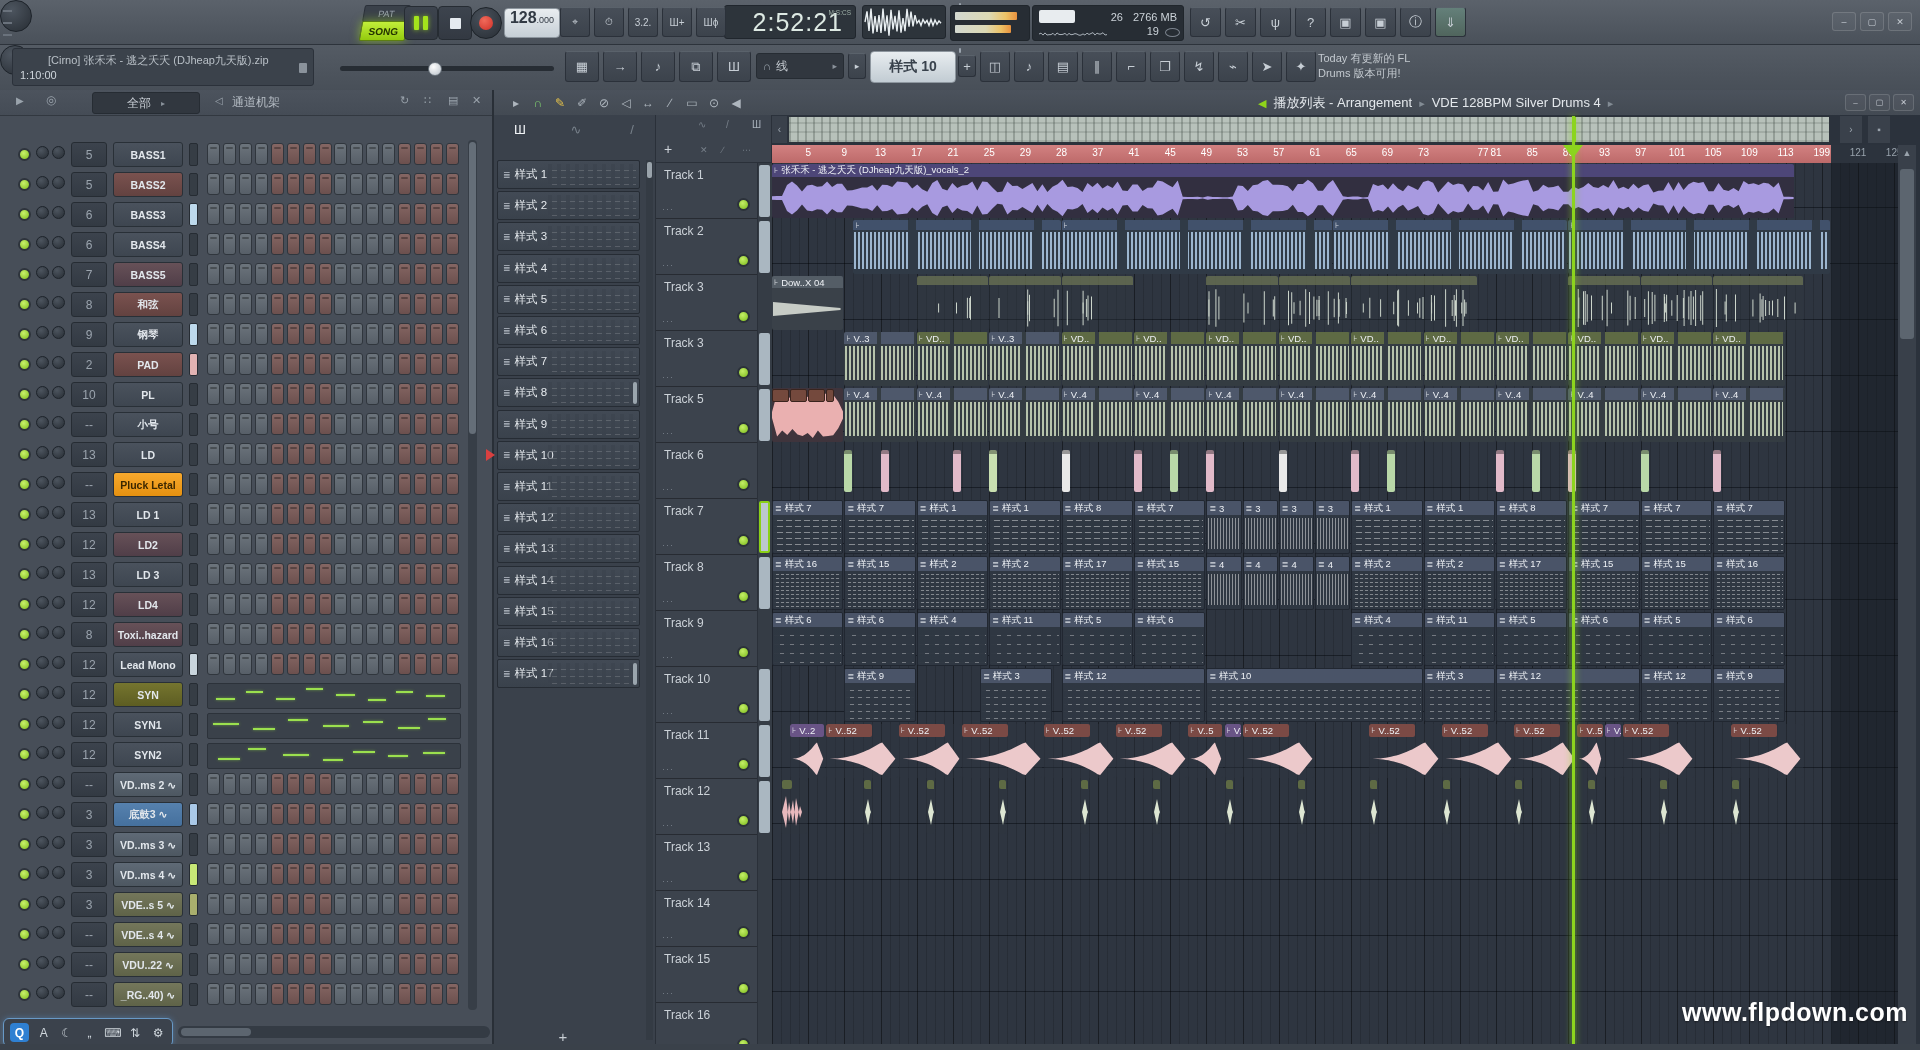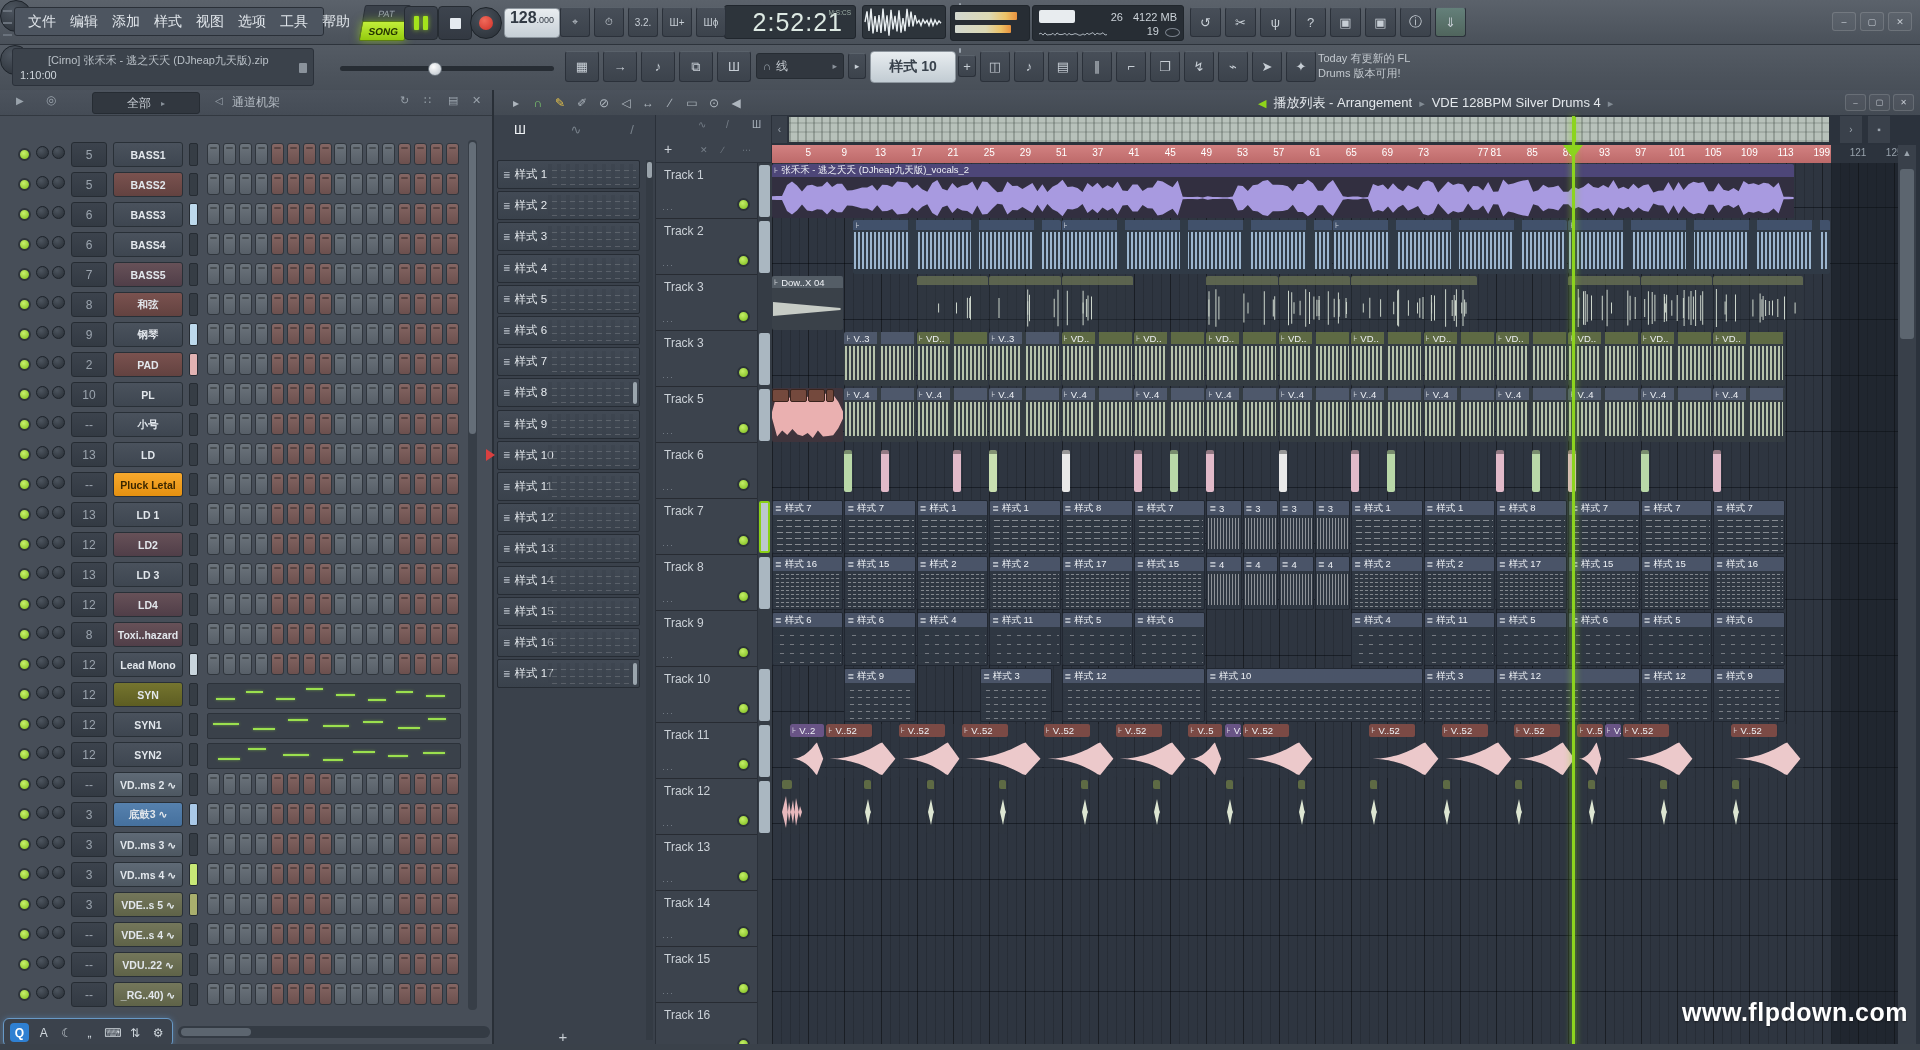--- a/index.html
+++ b/index.html
@@ -135,30 +135,20 @@
   #watermark{position:absolute;left:1682px;top:998px;font-size:25px;font-weight:bold;color:#ffffff;letter-spacing:.5px;text-shadow:0 1px 2px rgba(0,0,0,.4);}
   svg{position:absolute;}
 </style>
 </head>
 <body>
 
 <div id="app">
 
   <div id="titlebar">
     <div id="grip"></div>
-    <div id="menupanel">
-        <div class="menu-item">文件</div>
-        <div class="menu-item">编辑</div>
-        <div class="menu-item">添加</div>
-        <div class="menu-item">样式</div>
-        <div class="menu-item">视图</div>
-        <div class="menu-item">选项</div>
-        <div class="menu-item">工具</div>
-        <div class="menu-item">帮助</div>
-      </div>
     <div class="knob" style="left:279px;top:7px;width:32px;height:32px;">
         <i></i>
       </div>
     <div id="modesw">
       <div id="pat-tab">PAT</div>
       <div id="song-tab">SONG</div>
     </div>
     <div class="transbtn" style="left:404px;">
         <div class="pbar"></div>
         <div class="pbar"></div>
@@ -183,21 +173,21 @@
           <path d="M2 16 L4 5.4 L6 24.9 L8 2.6 L10 27.4 L12 10.1 L14 25.8 L16 9.0 L18 26.9 L20 2.5 L22 25.2 L24 9.3 L26 29.7 L28 3.8 L30 23.4 L32 9.8 L34 25.5 L36 4.4 L38 26.7 L40 12.0 L42 25.2 L44 2.8 L46 20.6 L48 5.5 L50 20.3 L52 9.1 L54 17.2 L56 14.4 L58 19.4 L60 13.4 L62 17.1 L64 14.5 L66 19.5 L68 13.5 L70 19.4 L72 14.0 L74 18.3 L76 14.9 L78 17.2" fill="none" stroke="#e9eff2" stroke-width="1.4"></path>
         </svg>
       </div>
     <div id="meterpanel">
       <div class="meterbar" style="top:6px;"></div>
       <div class="meterbar" style="top:19px;width:56px;"></div>
     </div>
     <div id="monpanel">
       <div id="monslider"></div>
       <div class="montxt" style="left:60px;top:5px;width:30px;text-align:right;">26</div>
-      <div class="montxt" style="left:88px;top:5px;width:56px;text-align:right;">4122 MB</div>
+      <div class="montxt" style="left:88px;top:5px;width:56px;text-align:right;">2766 MB</div>
       <div class="montxt" style="left:96px;top:19px;width:30px;text-align:right;">19</div>
       <div style="position:absolute;left:132px;top:22px;width:13px;height:7px;border:1px solid #7a828c;border-radius:50%;"></div>
     <svg width="70" height="10" style="left: 6px; top: 22px;">
           <path d="M0 6 L2 5.1 L4 7.1 L6 4.9 L8 7.0 L10 6.7 L12 6.6 L14 5.3 L16 7.3 L18 4.9 L20 6.4 L22 6.6 L24 6.3 L26 5.4 L28 7.3 L30 5.4 L32 6.7 L34 6.4 L36 5.6 L38 6.1 L40 7.2 L42 7.1 L44 5.9 L46 7.1 L48 5.1 L50 6.5 L52 5.5 L54 4.6 L56 7.1 L58 5.1 L60 6.1 L62 6.0 L64 4.7 L66 7.0 L68 6.6" fill="none" stroke="#aab2ba" stroke-width="1"></path>
         </svg>
       </div>
     <div id="r1icons">
         <div class="tbtn" style="left: 1190px; top: 7px; width: 31px; height: 30px;">↺</div>
         <div class="tbtn" style="left: 1225px; top: 7px; width: 31px; height: 30px;">✂</div>
         <div class="tbtn" style="left: 1260px; top: 7px; width: 31px; height: 30px;">ψ</div>
@@ -1108,21 +1098,21 @@
     <div class="ovbtn2" style="left:1212px;">▪</div>
     <div id="plruler">
         <div id="rulred"></div>
         <div class="rulnum" style="left: 36.2px;">5</div>
         <div class="rulnum" style="left: 72.4px;">9</div>
         <div class="rulnum" style="left: 108.6px;">13</div>
         <div class="rulnum" style="left: 144.8px;">17</div>
         <div class="rulnum" style="left: 181px;">21</div>
         <div class="rulnum" style="left: 217.2px;">25</div>
         <div class="rulnum" style="left: 253.4px;">29</div>
-        <div class="rulnum" style="left: 289.6px;">51</div>
+        <div class="rulnum" style="left: 289.6px;">28</div>
         <div class="rulnum" style="left: 325.8px;">37</div>
         <div class="rulnum" style="left: 362px;">41</div>
         <div class="rulnum" style="left: 398.2px;">45</div>
         <div class="rulnum" style="left: 434.4px;">49</div>
         <div class="rulnum" style="left: 470.6px;">53</div>
         <div class="rulnum" style="left: 506.8px;">57</div>
         <div class="rulnum" style="left: 543px;">61</div>
         <div class="rulnum" style="left: 579.2px;">65</div>
         <div class="rulnum" style="left: 615.4px;">69</div>
         <div class="rulnum" style="left: 651.6px;">73</div>

